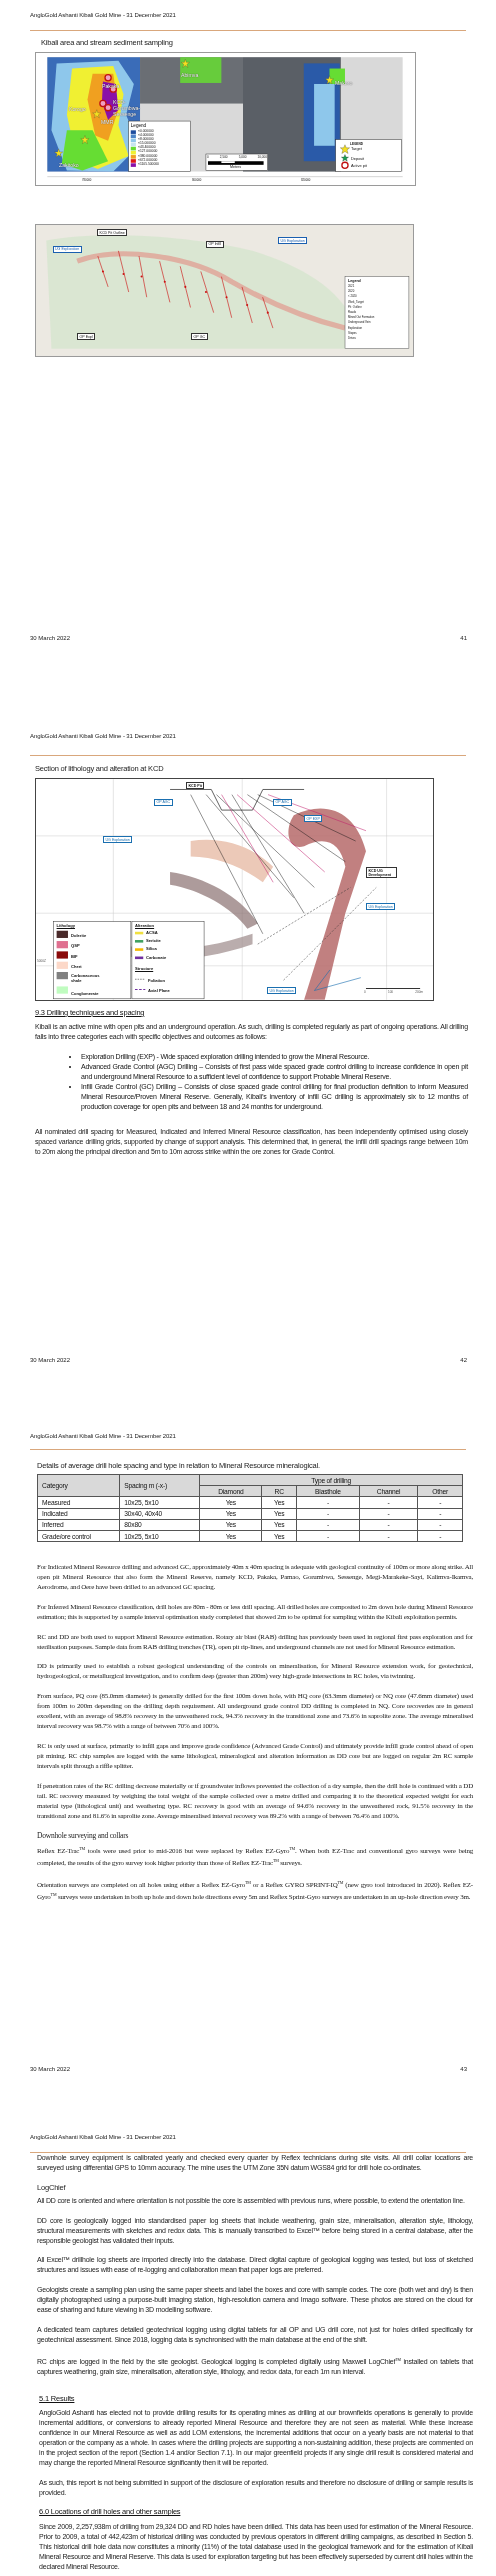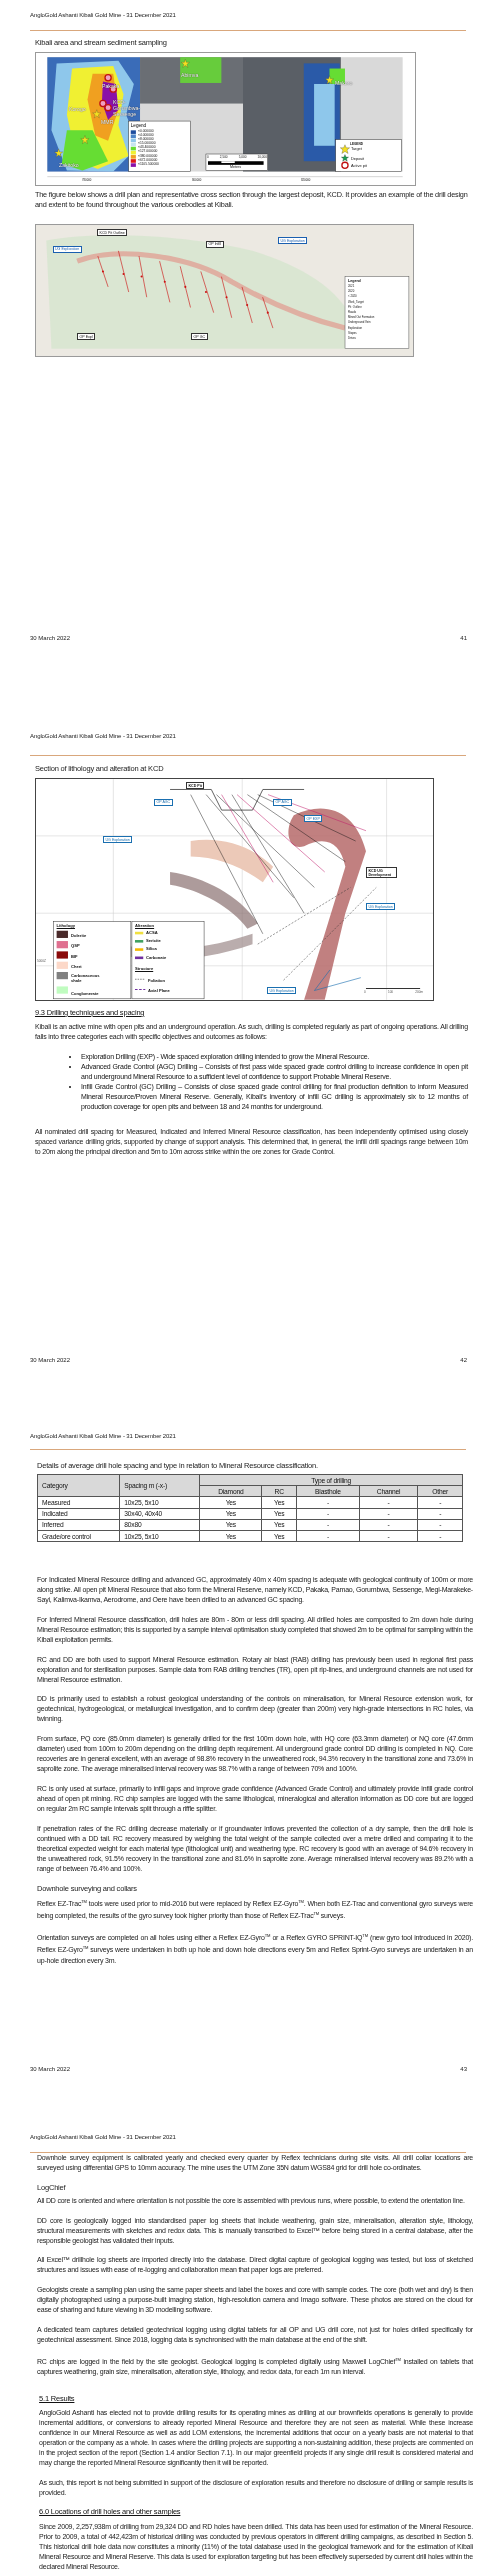--- a/index.html
+++ b/index.html
@@ -29,21 +29,21 @@
   table.drill thead th.c { text-align: center; }
   table.drill tbody tr { border-top: 1px solid #888; }
 </style>
 </head>
 <body>
 
 <div class="page">
   <div class="hdr">AngloGold Ashanti Kibali Gold Mine - 31 December 2021</div>
   <div class="hdr-rule" style="top:30px;"></div>
 
-  <div class="content" style="top:38px;">
+  <div class="content" style="top:38px;margin-left:6px;">
     <p class="caption">Kibali area and stream sediment sampling</p>
   </div>
 
   <div class="figure" style="left:35px; top:52px; width:379px; height:132px; background:#fff;">
     <svg width="379" height="132" viewBox="0 0 736 256">
       <rect x="22" y="8" width="690" height="222" fill="#d9d9d9"></rect>
 
       <rect x="22" y="8" width="180" height="222" fill="#3a6cb8"></rect>
       <path d="M40,20 L160,15 L190,60 L175,120 L200,180 L150,230 L60,228 L30,150 Z" fill="#8ec7eb"></path>
       <path d="M70,30 L150,25 L170,80 L160,140 L180,200 L120,225 L80,210 L60,120 Z" fill="#f0f032"></path>
@@ -123,24 +123,20 @@
     <div style="position:absolute; left:194px; top:112px; font-size:3.6px;">Meters</div>
     <div style="position:absolute; left:314px; top:89px; font-size:3.1px; font-weight:bold;">LEGEND</div>
     <div style="position:absolute; left:315px; top:93px; font-size:3.9px;">Target</div>
     <div style="position:absolute; left:315px; top:103px; font-size:3.9px;">Deposit</div>
     <div style="position:absolute; left:315px; top:110px; font-size:3.9px;">Active pit</div>
     <div style="position:absolute; left:46px; top:125px; font-size:2.8px;">780000</div>
     <div style="position:absolute; left:156px; top:125px; font-size:2.8px;">800000</div>
     <div style="position:absolute; left:265px; top:125px; font-size:2.8px;">820000</div>
   </div>
 
-  <div class="content" style="top:190px;">
-    <p class="para" style="font-size:7.3px; line-height:10.3px; text-align:left;">The figure below shows a drill plan and representative cross section through the largest deposit, KCD. It provides an example of the drill design and extent to be found throughout the various orebodies at Kibali.</p>
-    <p class="caption" style="margin-top:15.5px;">KCD drill plan</p>
-  </div>
 
   <div class="figure" style="left:35px; top:224px; width:377px; height:131px; background:#e8e6df;">
     <svg width="377" height="131" viewBox="0 0 732 254">
       <rect width="732" height="254" fill="#ece9e2"></rect>
       <path d="M20,30 C120,10 300,20 420,50 C520,80 600,130 620,200 L600,240 L30,240 Z" fill="#cfe5c8" opacity="0.6"></path>
       <path d="M80,70 C160,40 300,60 380,110 C450,150 520,180 600,200" fill="none" stroke="#e84a4a" stroke-width="10" opacity="0.35"></path>
       <g stroke="#cc1111" stroke-width="1.2">
         <line x1="120" y1="60" x2="140" y2="120"></line>
           <line x1="160" y1="50" x2="180" y2="130"></line>
         <line x1="200" y1="60" x2="215" y2="140"></line>
@@ -306,21 +302,21 @@
 
   <div class="footer-date" style="top:654px;">30 March 2022</div>
   <div class="footer-num" style="top:654px;">42</div>
 </div>
 
 <div class="page" style="height:711px;">
   <div class="hdr" style="top:32px;">AngloGold Ashanti Kibali Gold Mine - 31 December 2021</div>
   <div class="hdr-rule" style="top:48px;"></div>
 
   <div class="content" style="top:60px; left:37px;">
-    <p class="caption" style="margin-bottom:4.1px;">Details of average drill hole spacing and type in relation to Mineral Resource classification.</p>
+    <p class="caption" style="margin-bottom:4.1px;">Details of average drill hole spacing and type in relation to Mineral Resource mineralogical.</p>
     <table class="drill">
       <thead>
         <tr>
           <th rowspan="2" style="text-align:left; width:73px;">Category</th>
           <th rowspan="2" style="text-align:left; width:71px;">Spacing m (-x-)</th>
           <th colspan="5" class="c">Type of drilling</th>
         </tr>
         <tr>
           <th class="c">Diamond</th>
           <th class="c">RC</th>
@@ -363,21 +359,21 @@
           <td class="c">Yes</td>
           <td class="c">Yes</td>
           <td class="c">-</td>
           <td class="c">-</td>
           <td class="c">-</td>
         </tr>
       </tbody>
     </table>
   </div>
 
-  <div class="content" style="top:174px; left:37px; width:436px;">
+  <div class="content" style="top:161px; left:37px; width:436px;font-family:Liberation Serif, serif;">
     <p class="para">For Indicated Mineral Resource drilling and advanced GC, approximately 40m x 40m spacing is adequate with geological continuity of 100m or more along strike. All open pit Mineral Resource that also form the Mineral Reserve, namely KCD, Pakaka, Pamao, Gorumbwa, Sessenge, Megi-Marakeke-Sayi, Kalimva-Ikamva, Aerodrome, and Oere have been drilled to an advanced GC spacing.</p>
     <p class="para">For Inferred Mineral Resource classification, drill holes are 80m - 80m or less drill spacing. All drilled holes are composited to 2m down hole during Mineral Resource estimation; this is supported by a sample interval optimisation study completed that showed 2m to be optimal for sampling within the Kibali exploitation permits.</p>
     <p class="para">RC and DD are both used to support Mineral Resource estimation. Rotary air blast (RAB) drilling has previously been used in regional first pass exploration and for sterilisation purposes. Sample data from RAB drilling trenches (TR), open pit rip-lines, and underground channels are not used for Mineral Resource estimation.</p>
     <p class="para">DD is primarily used to establish a robust geological understanding of the controls on mineralisation, for Mineral Resource extension work, for geotechnical, hydrogeological, or metallurgical investigation, and to confirm deep (greater than 200m) very high-grade intersections in RC holes, via twinning.</p>
     <p class="para">From surface, PQ core (85.0mm diameter) is generally drilled for the first 100m down hole, with HQ core (63.3mm diameter) or NQ core (47.6mm diameter) used from 100m to 200m depending on the drilling depth requirement. All underground grade control DD drilling is completed in NQ. Core recoveries are in general excellent, with an average of 98.8% recovery in the unweathered rock, 94.3% recovery in the transitional zone and 73.6% in saprolite zone. The average mineralised interval recovery was 98.7% with a range of between 70% and 100%.</p>
     <p class="para">RC is only used at surface, primarily to infill gaps and improve grade confidence (Advanced Grade Control) and ultimately provide infill grade control ahead of open pit mining. RC chip samples are logged with the same lithological, mineralogical and alteration information as DD core but are logged on regular 2m RC sample intervals split through a riffle splitter.</p>
     <p class="para">If penetration rates of the RC drilling decrease materially or if groundwater inflows prevented the collection of a dry sample, then the drill hole is continued with a DD tail. RC recovery measured by weighing the total weight of the sample collected over a metre drilled and comparing it to the theoretical expected weight for each material type (lithological unit) and weathering type. RC recovery is good with an average of 94.6% recovery in the unweathered rock, 91.5% recovery in the transitional zone and 81.6% in saprolite zone. Average mineralised interval recovery was 89.2% with a range of between 76.4% and 100%.</p>
     <p class="sub-h">Downhole surveying and collars</p>
     <p class="para"><span>Reflex EZ-Trac</span><sup>TM</sup><span> tools were used prior to mid-2016 but were replaced by Reflex EZ-Gyro</span><sup>TM</sup><span>. When both EZ-Trac and conventional gyro surveys were being completed, the results of the gyro survey took higher priority than those of Reflex EZ-Trac</span><sup>TM</sup><span> surveys.</span></p>
     <p class="para"><span>Orientation surveys are completed on all holes using either a Reflex EZ-Gyro</span><sup>TM</sup><span> or a Reflex GYRO SPRINT-IQ</span><sup>TM</sup><span> (new gyro tool introduced in 2020). Reflex EZ-Gyro</span><sup>TM</sup><span> surveys were undertaken in both up hole and down hole directions every 5m and Reflex Sprint-Gyro surveys are undertaken in an up-hole direction every 3m.</span></p>

